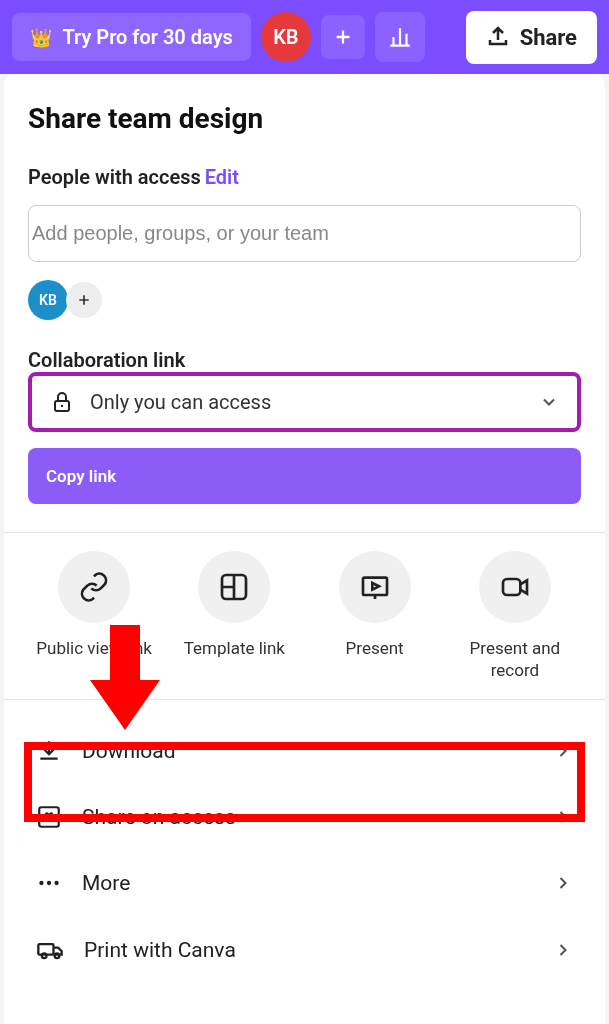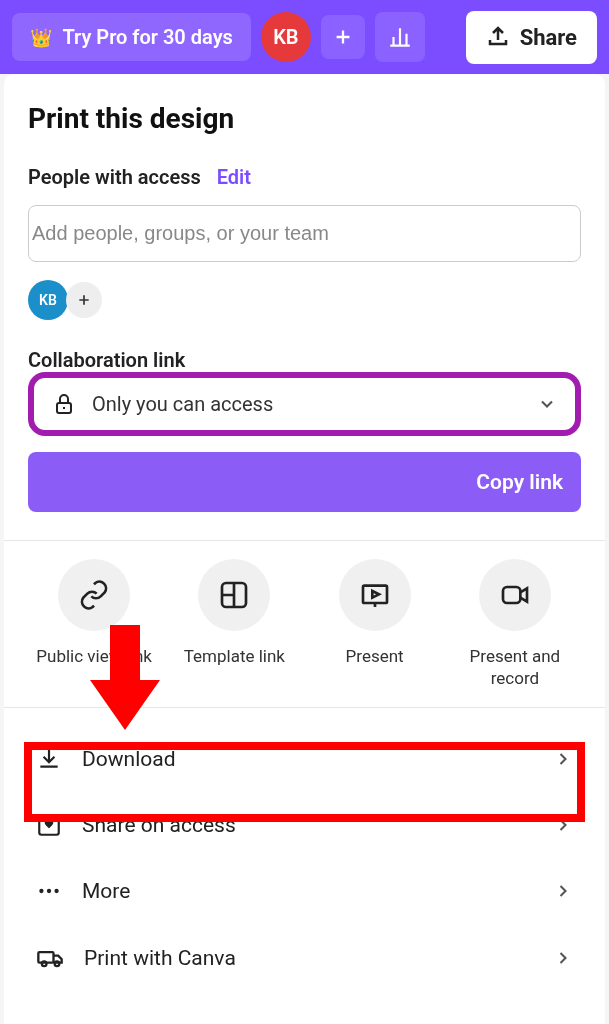--- a/index.html
+++ b/index.html
@@ -67,21 +67,21 @@
       margin-left: auto;
     }
     .panel {
       background: #fff;
       margin: 0 4px;
       border-radius: 10px 10px 0 0;
       padding: 28px 24px 0 24px;
       height: calc(1024px - 74px);
     }
     .panel-title { font-size: 28px; font-weight: 700; color: #111; margin-bottom: 30px; }
-    .row-label { display:flex; align-items:center; gap: 16px; margin-bottom: 16px; }
+    .row-label { display:flex; align-items:center; gap: 4px; margin-bottom: 16px; }
     .section-label { font-size: 20px; font-weight: 600; color: #222; }
     .edit-link { color: #7c4dff; font-size: 20px; font-weight: 600; cursor: pointer; }
     .add-input {
       width: 100%;
       border: 1px solid #ccc;
       border-radius: 8px;
       font-size: 20px;
       padding: 16px 3px;
       color: #333;
       margin-bottom: 18px;
@@ -97,34 +97,34 @@
     .plus-circle {
       width: 36px; height: 36px; border-radius: 50%;
       background: #eee;
       display:flex; align-items:center; justify-content:center;
       cursor: pointer;
       font-size: 20px; color:#333;
       margin-left: -8px;
     }
     .collab-row {
       display:flex; align-items:center;
-      border: 6px solid #a21caf;
-      border-radius: 17px;
+      border: 4px solid #a21caf;
+      border-radius: 8px;
       padding: 14px 18px;
       margin-bottom: 16px;
       cursor: pointer;
       gap: 16px;
     }
     .collab-text { font-size: 20px; color: #333; flex: 1; }
     .copy-link-btn {
       background: #8b5cf6;
       color: #fff;
       font-weight: 600;
-      font-size: 21px;
-      text-align: right;
+      font-size: 17px;
+      text-align: left;
       padding: 18px;
       border-radius: 8px;
       cursor: pointer;
       margin-bottom: 28px;
     }
     .divider { height: 1px; background: #e5e5e5; margin: 0 -24px 18px -24px; }
     .action-grid {
       display: grid;
       grid-template-columns: repeat(4, 1fr);
       gap: 8px;
@@ -192,21 +192,21 @@
   </div>
   <div class="share-btn">
     <svg width="24" height="24" viewBox="0 0 24 24" fill="none" stroke="currentColor" stroke-width="2.5">
         <path d="M12 3v12M7 8l5-5 5 5M4 15v4h16v-4"></path>
       </svg>
     <span>Share</span>
   </div>
 </div>
 
 <div class="panel">
-  <h2 class="panel-title">Print this design</h2>
+  <h2 class="panel-title">Share team design</h2>
 
   <div class="row-label">
     <span class="section-label">People with access</span>
     <span class="edit-link">Edit</span>
   </div>
 
   <input class="add-input" type="text" placeholder="Add people, groups, or your team" style="">
 
   <div class="access-row">
     <div class="small-avatar">

